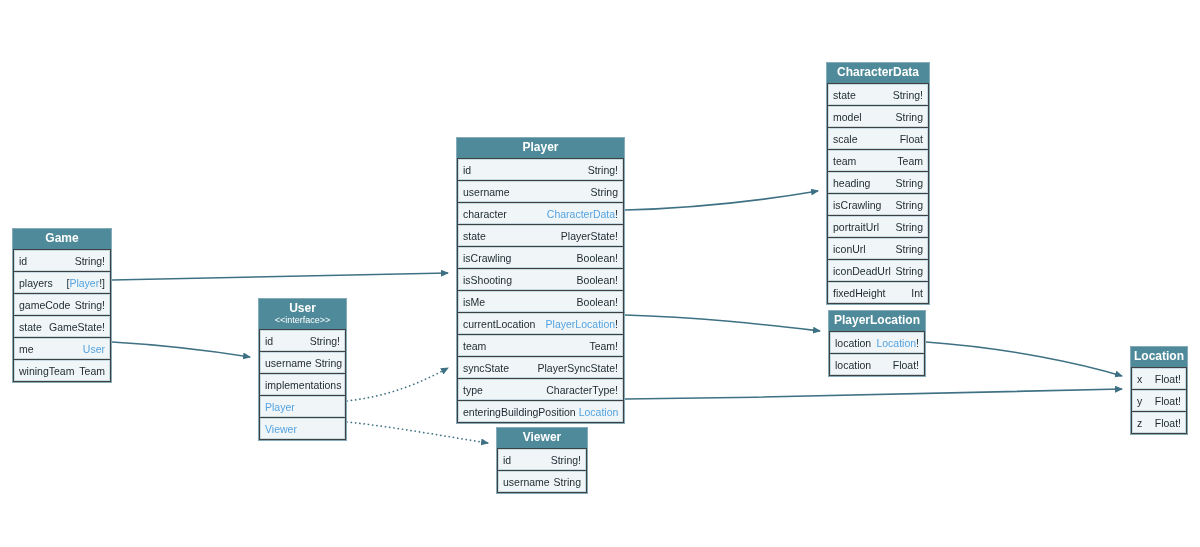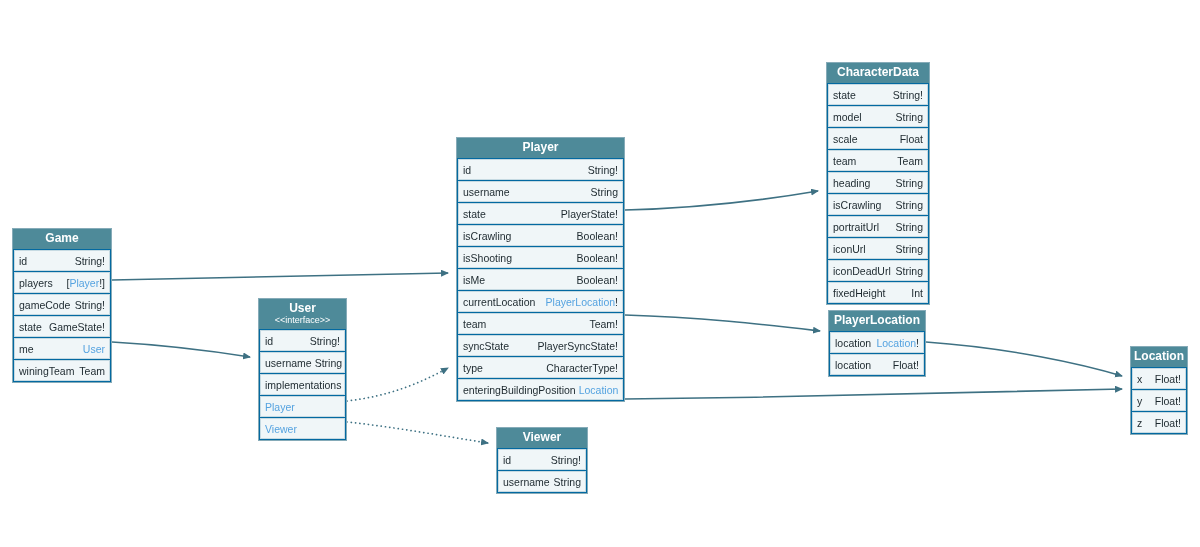--- a/index.html
+++ b/index.html
@@ -9,21 +9,21 @@
     font-family: "Liberation Sans", sans-serif;
     position: relative;
     overflow: hidden;
   }
   #edge-layer {
     position: absolute; left: 0; top: 0;
     width: 1200px; height: 547px;
   }
   .type-table {
     position: absolute;
-    background: #0369a1;
+    background: #404040;
     border: 1px solid #86abb8;
     box-sizing: border-box;
   }
   .table-header {
     background: #4e8a99;
     color: #ffffff;
     text-align: center;
     font-size: 12px;
     font-weight: bold;
     padding: 3px 2px 4px 2px;
@@ -137,20 +137,24 @@
   <div>
       <div class="field-row">
         <span class="fname">id</span>
         <span class="ftype"><span>String!</span></span>
       </div>
       <div class="field-row">
         <span class="fname">username</span>
         <span class="ftype"><span>String</span></span>
       </div>
       <div class="field-row">
+        <span class="fname">character</span>
+        <span class="ftype"><span class="link">CharacterData</span><span>!</span></span>
+      </div>
+      <div class="field-row">
         <span class="fname">state</span>
         <span class="ftype"><span>PlayerState!</span></span>
       </div>
       <div class="field-row">
         <span class="fname">isCrawling</span>
         <span class="ftype"><span>Boolean!</span></span>
       </div>
       <div class="field-row">
         <span class="fname">isShooting</span>
         <span class="ftype"><span>Boolean!</span></span>

